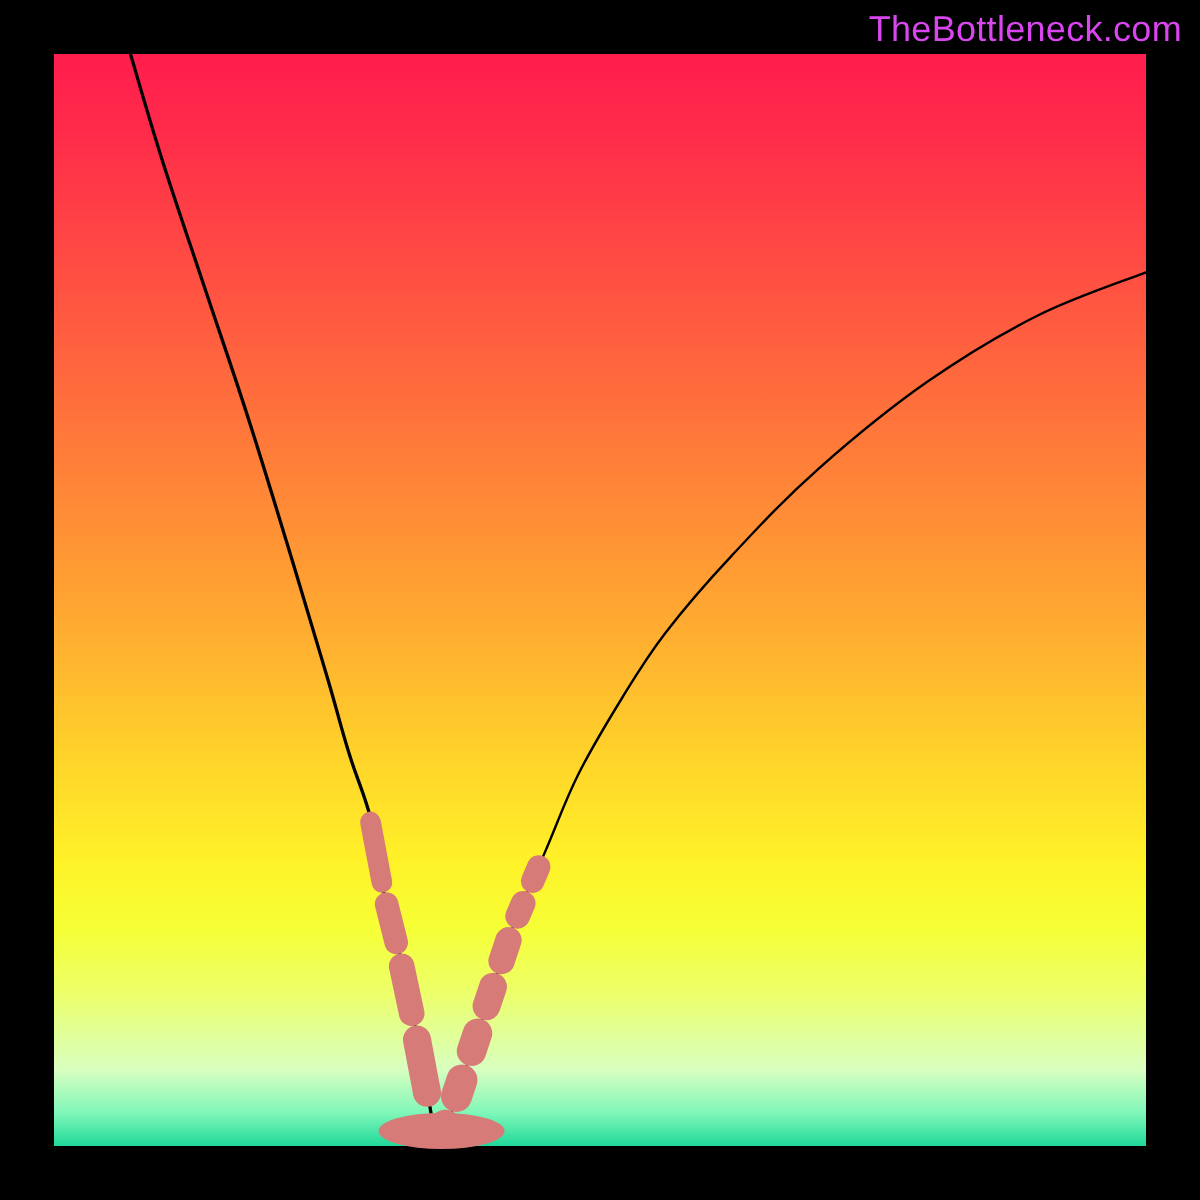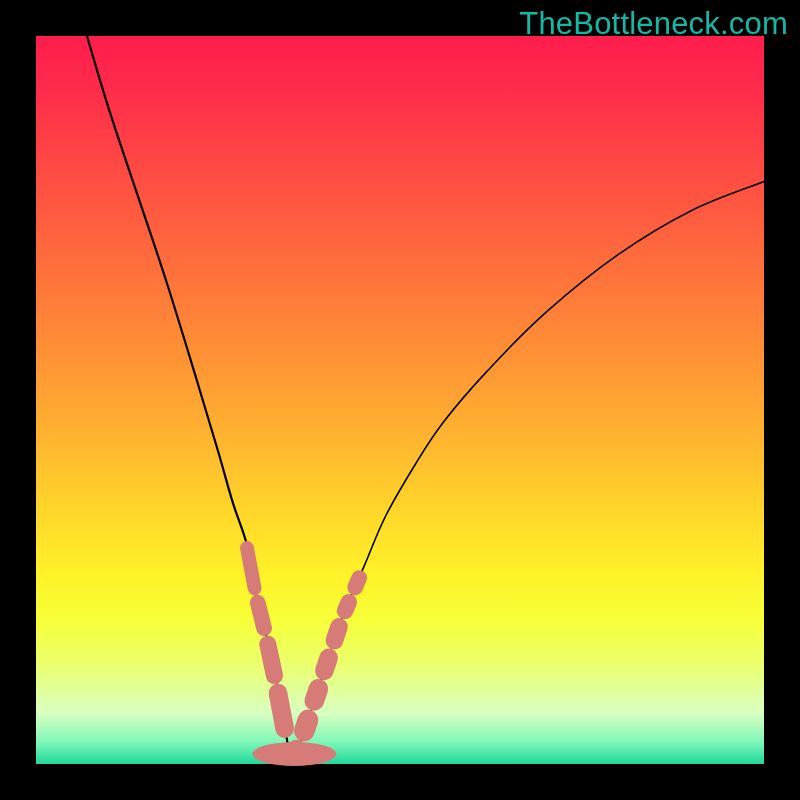--- a/index.html
+++ b/index.html
@@ -40,22 +40,22 @@
       #ecff6a 86%,
       #d8ffc0 93%,
       #7ef7b8 97%,
       #1fd89a 100%
     );
   }
   .watermark {
     position: absolute;
     top: 6px;
     right: 12px;
-    color: #14b8a6;
-    font-size: 31px;
+    color: #d946ef;
+    font-size: 24px;
     font-weight: 500;
     letter-spacing: 0.2px;
     user-select: none;
   }
   svg.overlay {
     position: absolute;
     left: 0;
     top: 0;
     width: 728px;
     height: 728px;

